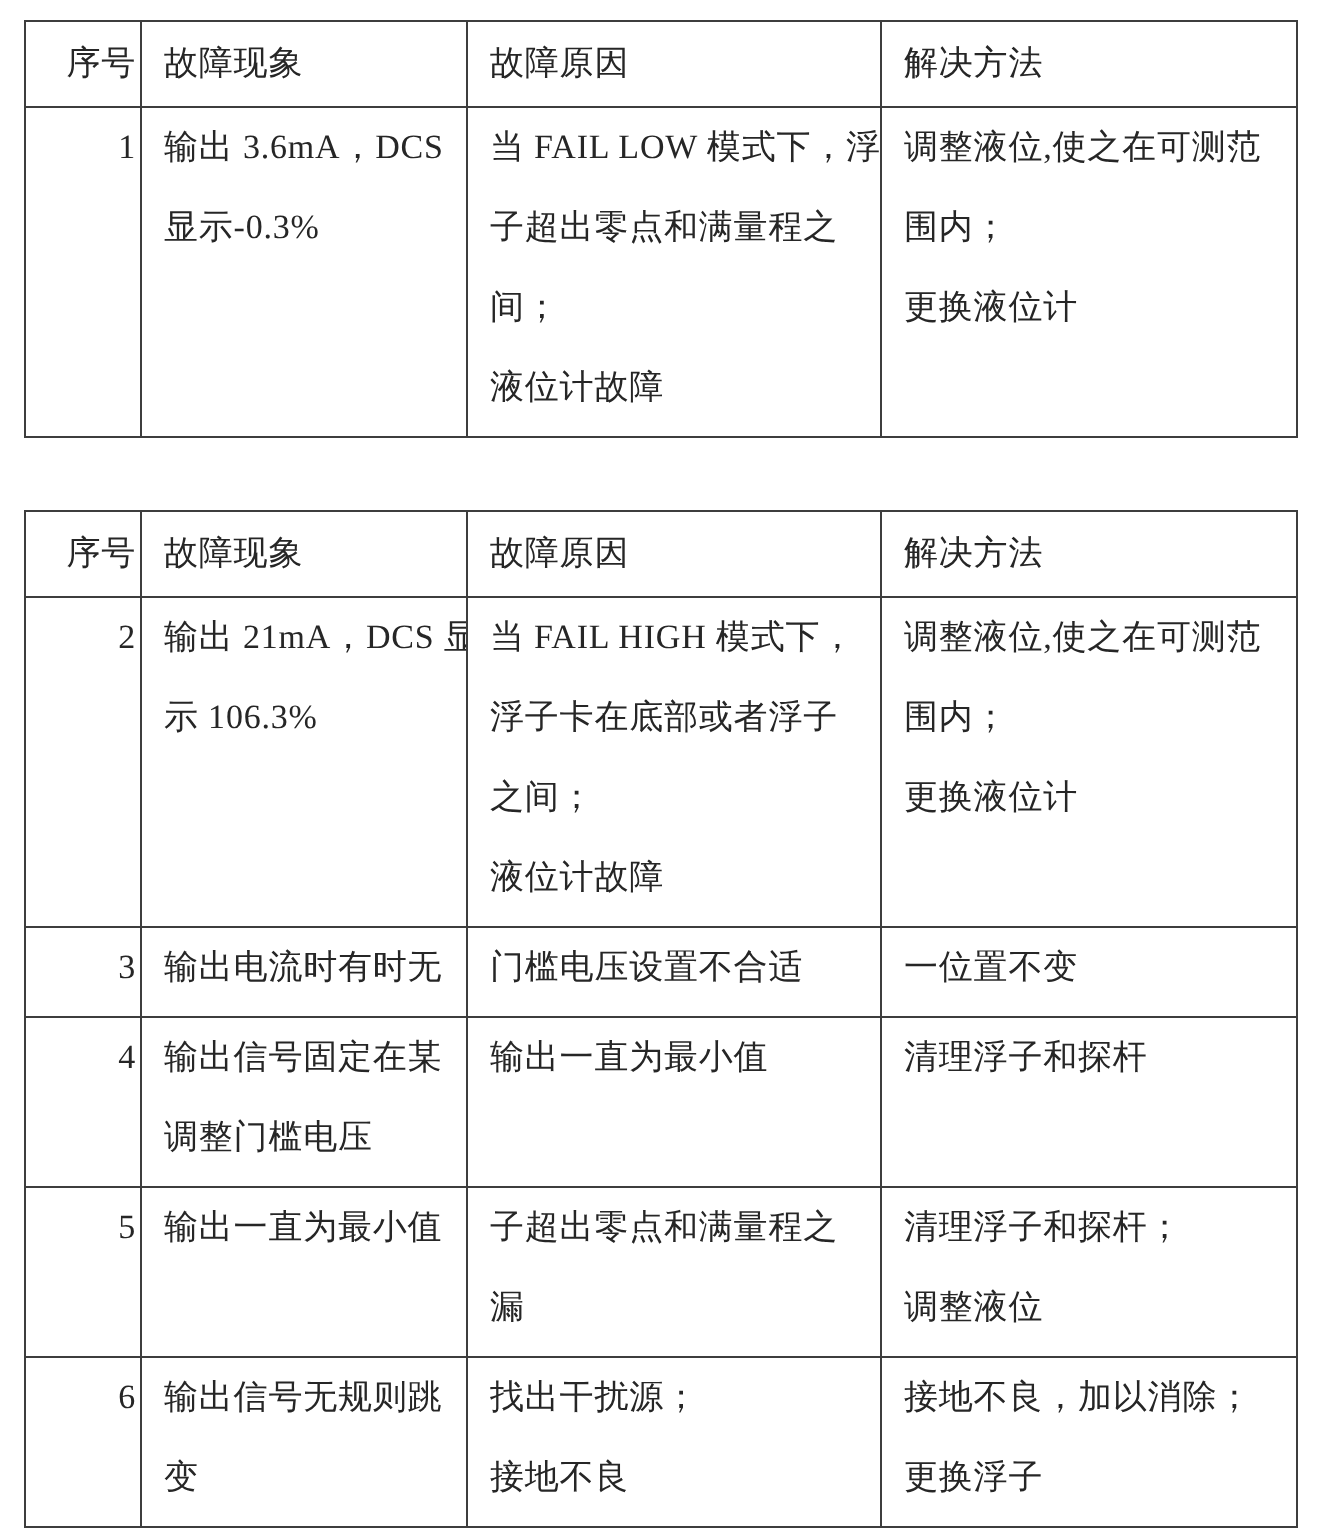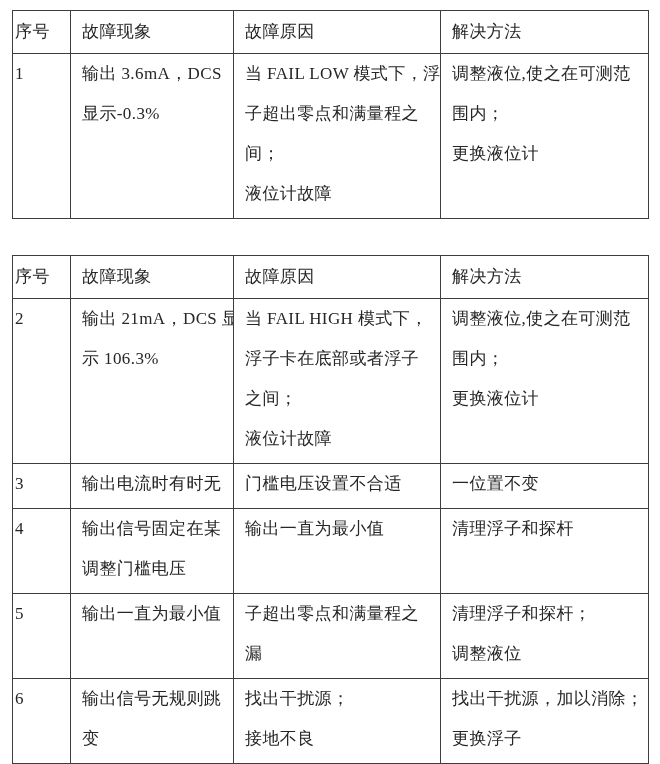--- a/index.html
+++ b/index.html
@@ -28,21 +28,21 @@
   col.c4 { width: 208px; }
   td {
     border: 1px solid #3d3d3d;
     vertical-align: top;
     padding: 0 6px 4px 11px;
     font-size: 17px;
     letter-spacing: 0.4px;
     overflow: hidden;
   }
   td.num {
-    text-align: left;
+    text-align: right;
     padding-left: 2px;
     padding-right: 2px;
   }
   .ln {
     height: 40px;
     line-height: 40px;
     white-space: nowrap;
   }
   tr.hd td { padding-bottom: 1px; }
   tr.hd .ln { height: 41px; line-height: 41px; }
@@ -195,20 +195,20 @@
         </td>
         <td>
           <div class="ln">输出信号无规则跳</div>
           <div class="ln">变</div>
         </td>
         <td>
           <div class="ln">找出干扰源；</div>
           <div class="ln">接地不良</div>
         </td>
         <td>
-          <div class="ln">找出干扰源，加以消除；</div>
+          <div class="ln">接地不良，加以消除；</div>
           <div class="ln">更换浮子</div>
         </td>
       </tr>
     </tbody>
   </table>
 
 </div>
 
 </body></html>

